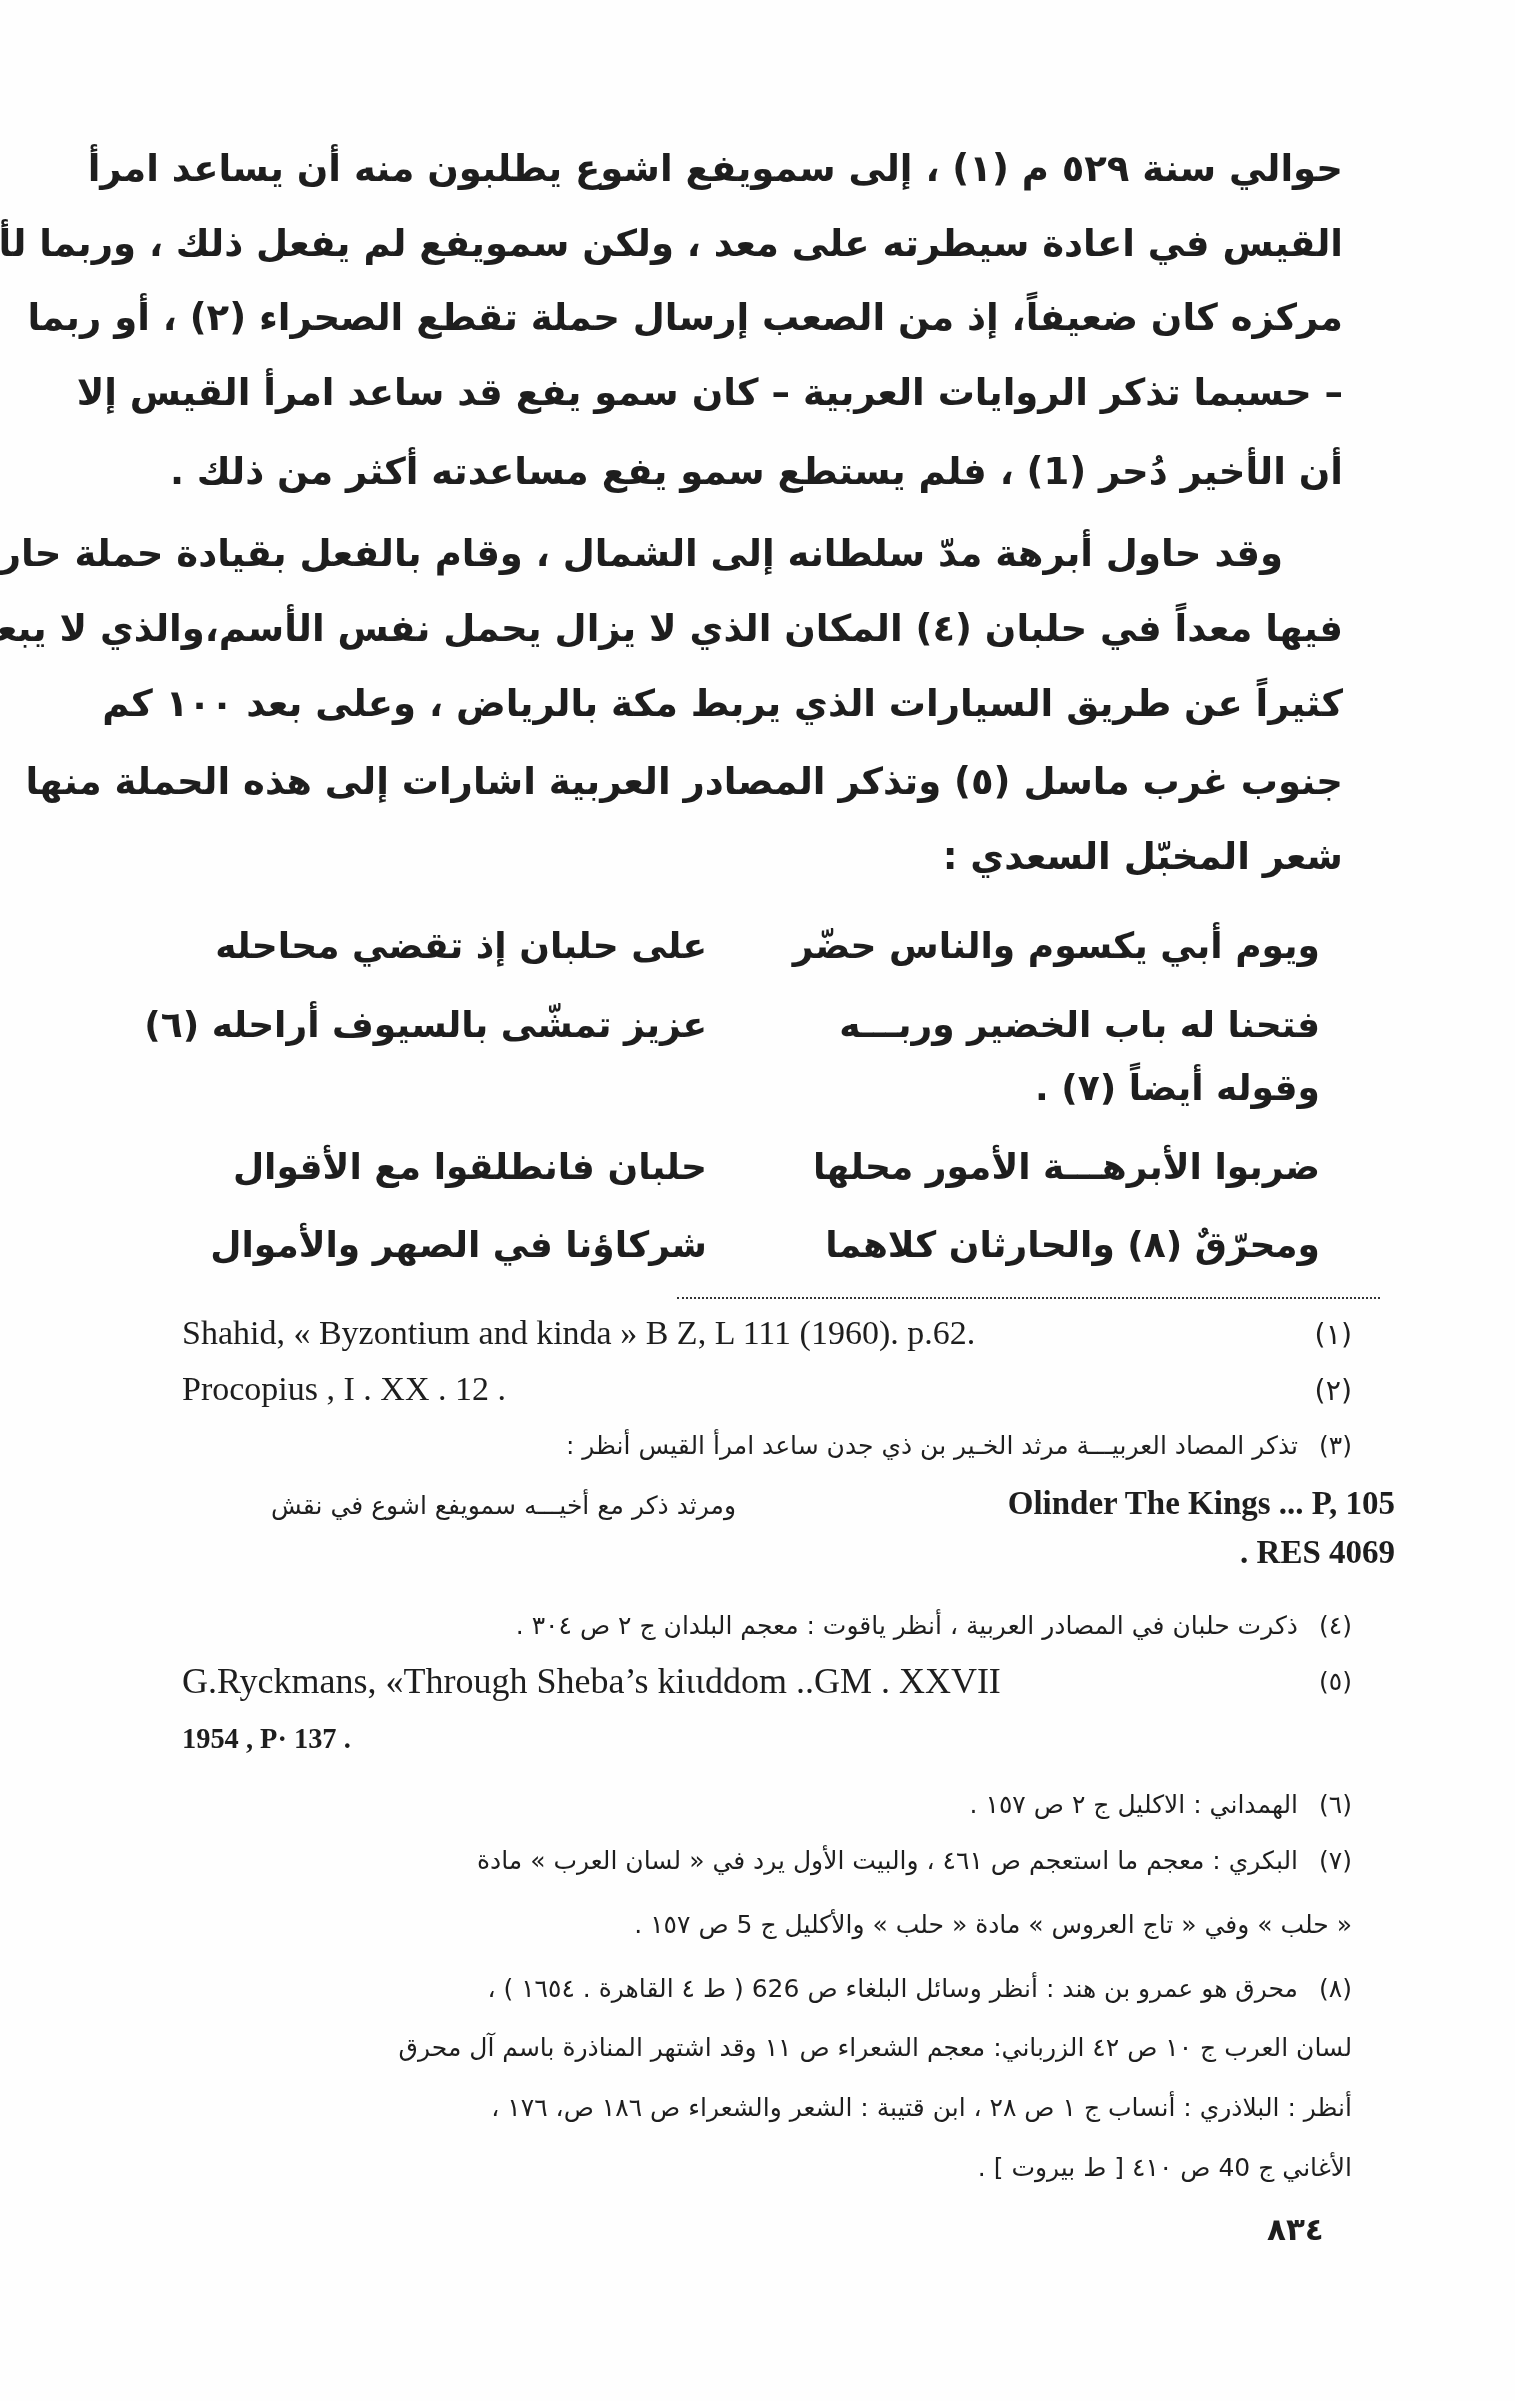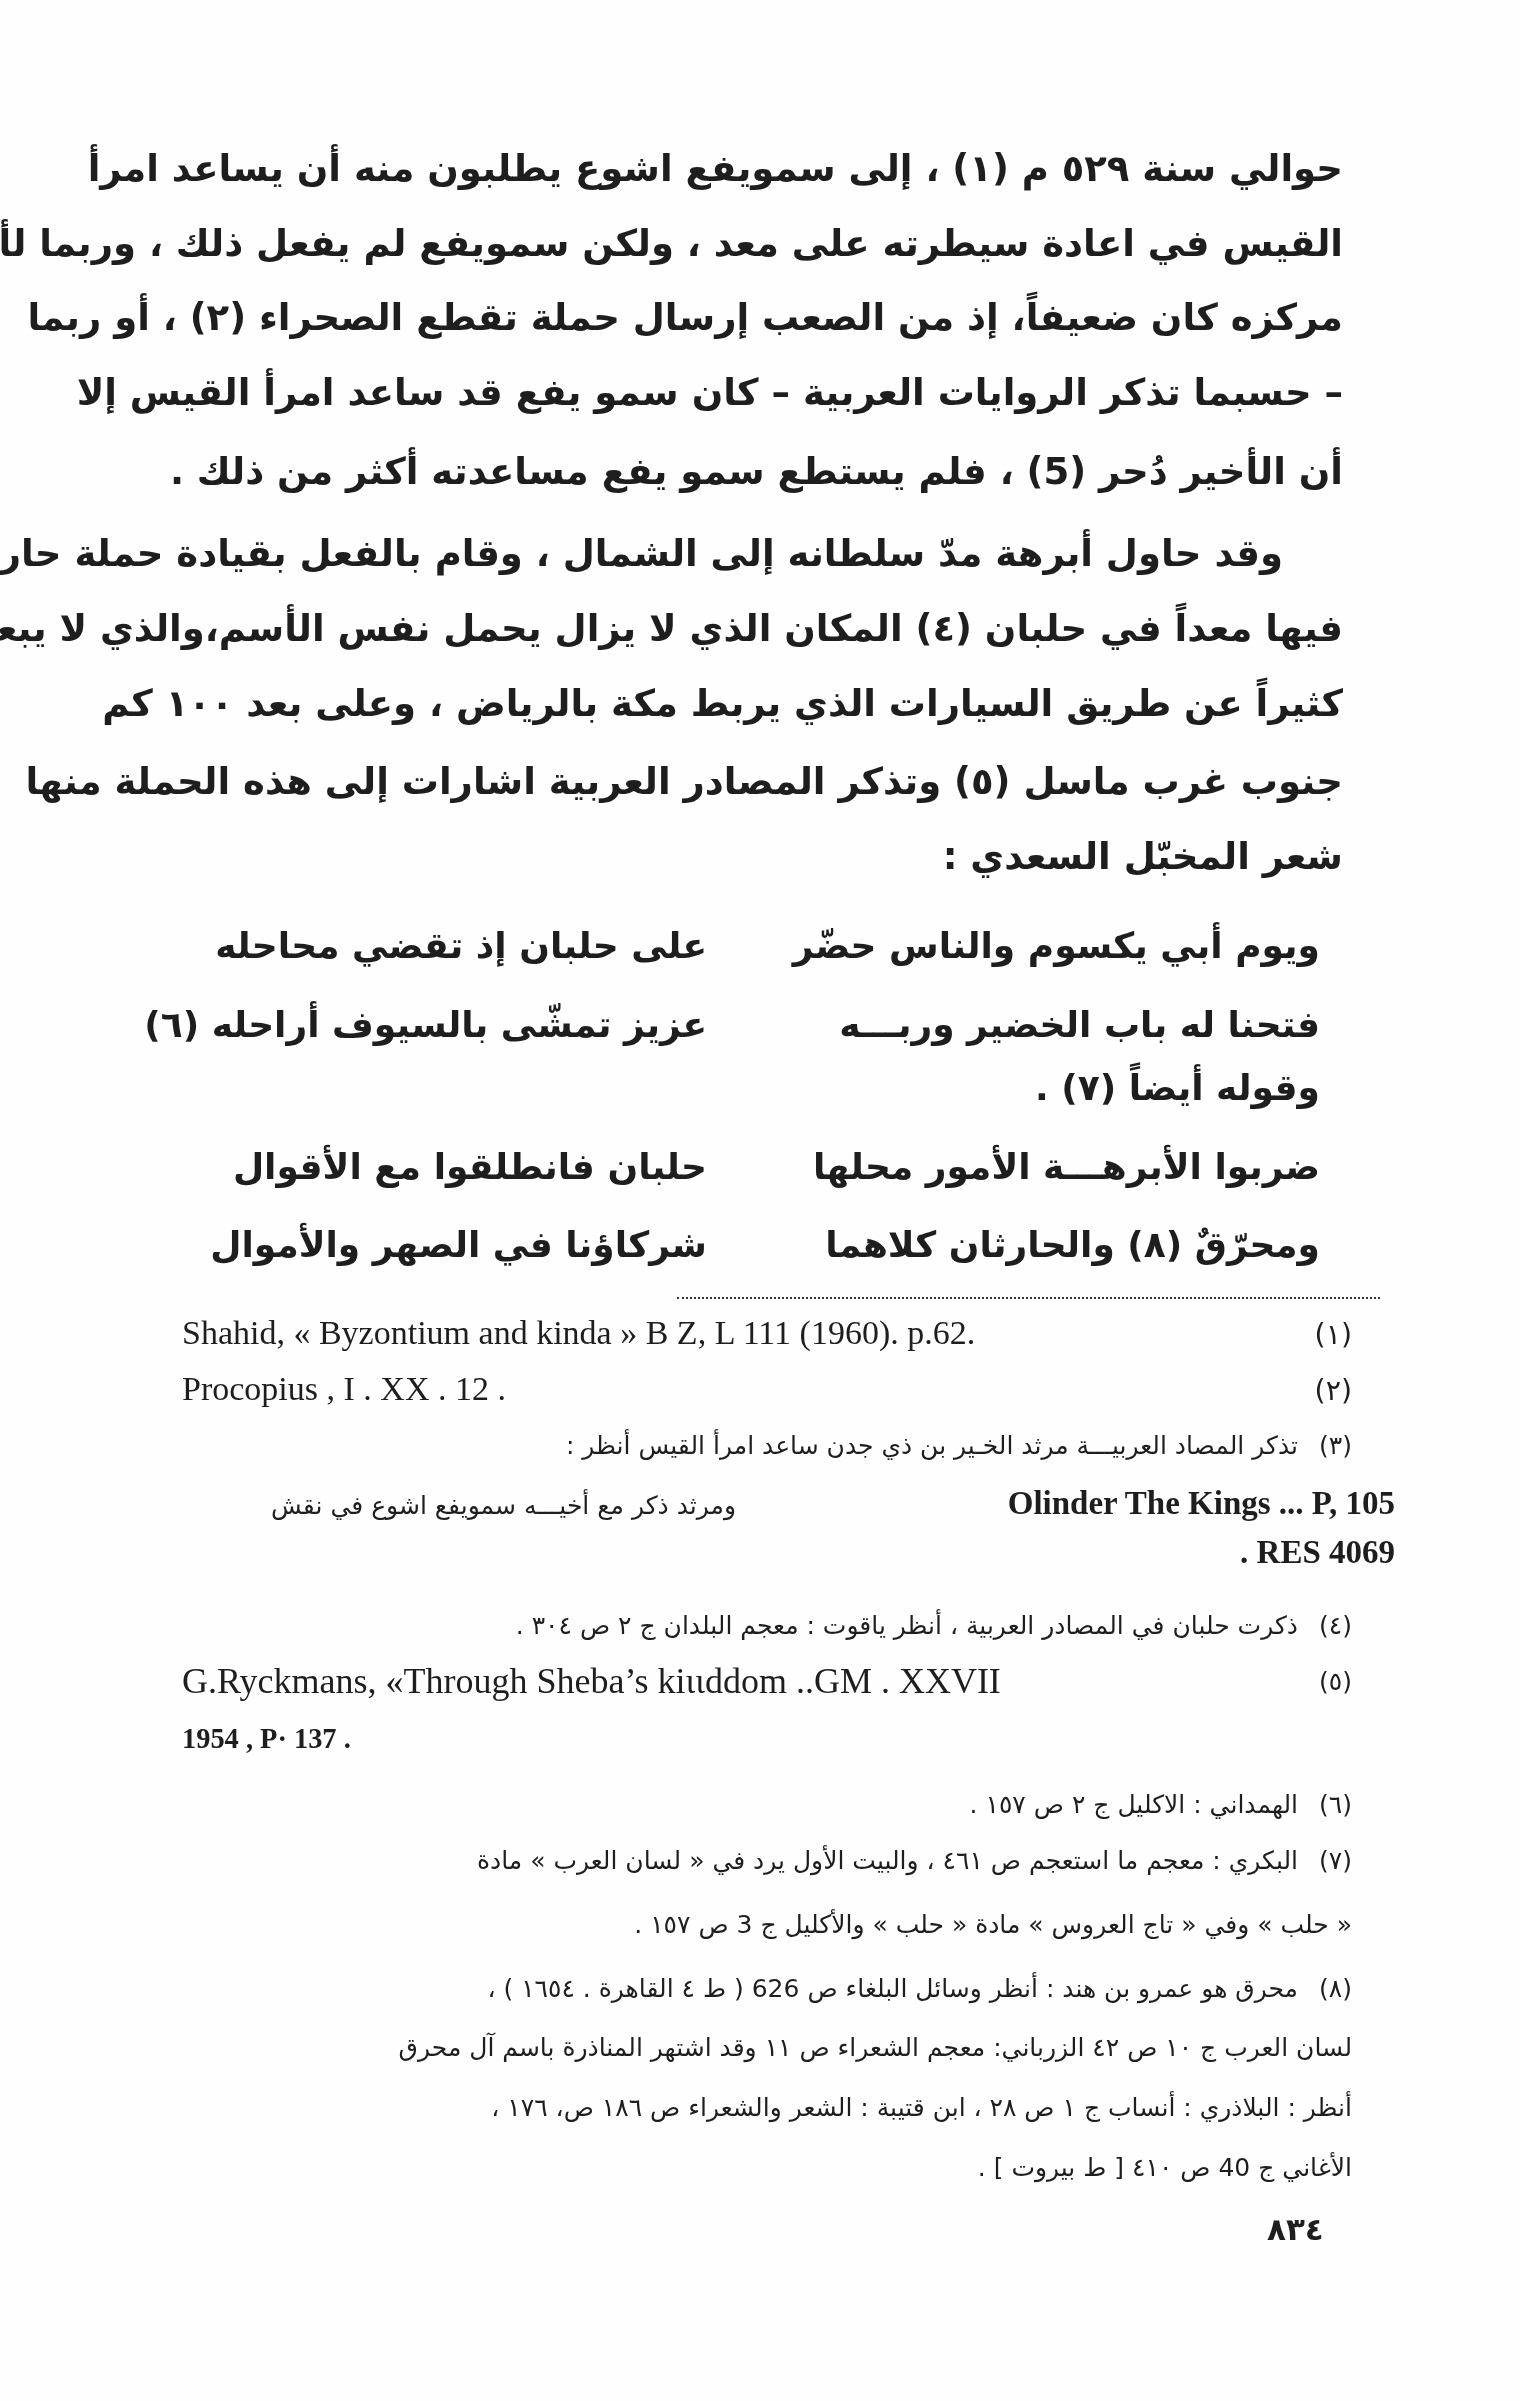--- a/index.html
+++ b/index.html
@@ -15,21 +15,21 @@
 </style>
 </head>
 <body>
 
 <div class="page">
 
   <div class="ar body-line" style="top:150px;">حوالي سنة ٥٢٩ م (١) ، إلى سمويفع اشوع يطلبون منه أن يساعد امرأ</div>
   <div class="ar body-line" style="top:225px;">القيس في اعادة سيطرته على معد ، ولكن سمويفع لم يفعل ذلك ، وربما لأن</div>
   <div class="ar body-line" style="top:299px;">مركزه كان ضعيفاً، إذ من الصعب إرسال حملة تقطع الصحراء (٢) ، أو ربما</div>
   <div class="ar body-line" style="top:374px;">– حسبما تذكر الروايات العربية – كان سمو يفع قد ساعد امرأ القيس إلا</div>
-  <div class="ar body-line" style="top:453px;">أن الأخير دُحر (5) ، فلم يستطع سمو يفع مساعدته أكثر من ذلك .</div>
+  <div class="ar body-line" style="top:453px;">أن الأخير دُحر (1) ، فلم يستطع سمو يفع مساعدته أكثر من ذلك .</div>
 
   <div class="ar body-line" style="top:535px; right:232px;">وقد حاول أبرهة مدّ سلطانه إلى الشمال ، وقام بالفعل بقيادة حملة حارب</div>
   <div class="ar body-line" style="top:610px;">فيها معداً في حلبان (٤) المكان الذي لا يزال يحمل نفس الأسم،والذي لا يبعد</div>
   <div class="ar body-line" style="top:685px;">كثيراً عن طريق السيارات الذي يربط مكة بالرياض ، وعلى بعد ١٠٠ كم</div>
   <div class="ar body-line" style="top:763px;">جنوب غرب ماسل (٥) وتذكر المصادر العربية اشارات إلى هذه الحملة منها</div>
   <div class="ar body-line" style="top:838px;">شعر المخبّل السعدي :</div>
 
   <div class="verse" style="top:928px; right:195px;">ويوم أبي يكسوم والناس حضّر</div>
   <div class="verse" style="top:928px; right:808px;">على حلبان إذ تقضي محاحله</div>
   <div class="verse" style="top:1007px; right:195px;">فتحنا له باب الخضير وربـــه</div>
@@ -61,21 +61,21 @@
 
   <div class="ar fn" style="top:1669px; right:163px;">(٥)</div>
   <div class="lat" style="top:1663px; left:182px; font-size:36px;">G.Ryckmans, «Through Sheba’s kiιιddom ..GM . XXVII</div>
   <div class="lat" style="top:1725px; left:182px; font-size:28.4px; font-weight:bold;">1954 , P· 137 .</div>
 
   <div class="ar fn" style="top:1792px; right:163px;">(٦)</div>
   <div class="ar fn" style="top:1792px; right:217px;">الهمداني : الاكليل ج ٢ ص ١٥٧ .</div>
 
   <div class="ar fn" style="top:1848px; right:163px;">(٧)</div>
   <div class="ar fn" style="top:1848px; right:217px;">البكري : معجم ما استعجم ص ٤٦١ ، والبيت الأول يرد في « لسان العرب » مادة</div>
-  <div class="ar fn" style="top:1912px; right:163px;">« حلب » وفي « تاج العروس » مادة « حلب » والأكليل ج 3 ص ١٥٧ .</div>
+  <div class="ar fn" style="top:1912px; right:163px;">« حلب » وفي « تاج العروس » مادة « حلب » والأكليل ج 5 ص ١٥٧ .</div>
 
   <div class="ar fn" style="top:1976px; right:163px;">(٨)</div>
   <div class="ar fn" style="top:1976px; right:217px;">محرق هو عمرو بن هند : أنظر وسائل البلغاء ص 626 ( ط ٤ القاهرة . ١٦٥٤ ) ،</div>
   <div class="ar fn" style="top:2035px; right:163px;">لسان العرب ج ١٠ ص ٤٢ الزرباني: معجم الشعراء ص ١١ وقد اشتهر المناذرة باسم آل محرق</div>
   <div class="ar fn" style="top:2095px; right:163px;">أنظر : البلاذري : أنساب ج ١ ص ٢٨ ، ابن قتيبة : الشعر والشعراء ص ١٨٦ ص، ١٧٦ ،</div>
   <div class="ar fn" style="top:2155px; right:163px;">الأغاني ج 40 ص ٤١٠ [ ط بيروت ] .</div>
 
   <div class="pagenum">٨٣٤</div>
 </div>
 

